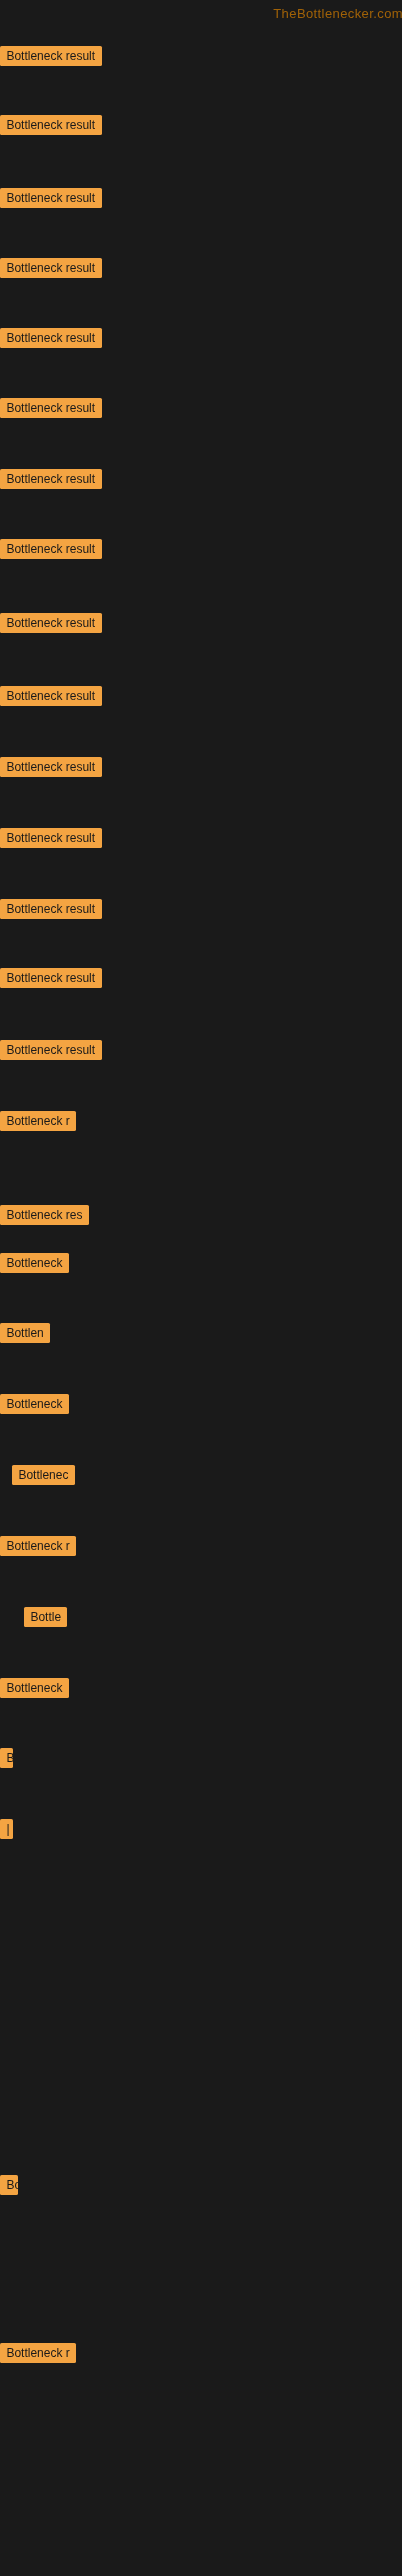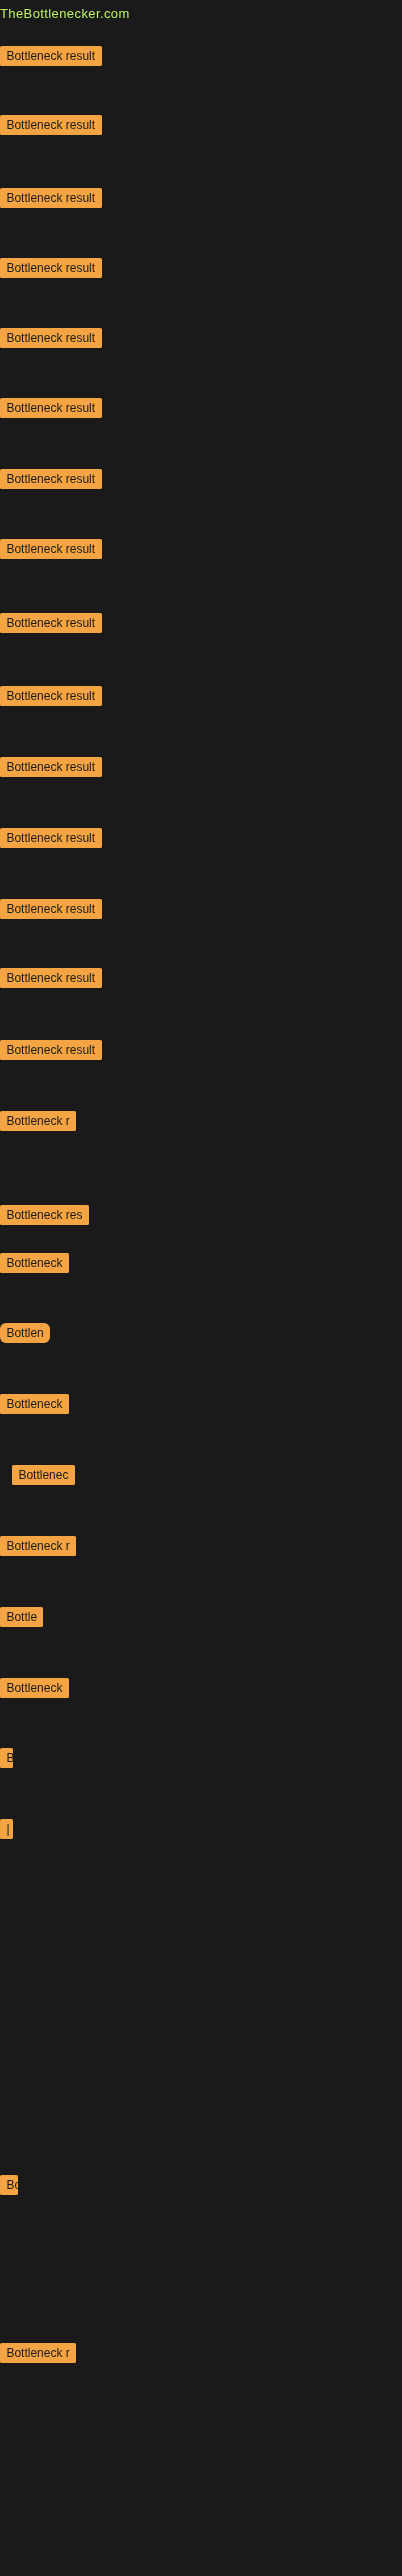--- a/index.html
+++ b/index.html
@@ -10,22 +10,22 @@
 
     body {
       width: 403px;
       min-height: 2576px;
       background-color: #1a1a1a;
       font-family: Arial, sans-serif;
       position: relative;
     }
 
     .site-title {
-      text-align: left;
-      color: #bef264;
+      text-align: right;
+      color: #a16207;
       font-size: 13px;
       padding: 6.4px 0;
       letter-spacing: 0.4px;
     }
 
     .bottleneck-item {
       position: absolute;
       left: 0;
     }
 
@@ -60,24 +60,24 @@
     <div class="bottleneck-item" style="top: 613px;"><span class="bottleneck-badge" style="max-width: 148px;">Bottleneck result</span></div>
     <div class="bottleneck-item" style="top: 686px;"><span class="bottleneck-badge" style="max-width: 146px;">Bottleneck result</span></div>
     <div class="bottleneck-item" style="top: 757px;"><span class="bottleneck-badge" style="max-width: 145px;">Bottleneck result</span></div>
     <div class="bottleneck-item" style="top: 828px;"><span class="bottleneck-badge" style="max-width: 138px;">Bottleneck result</span></div>
     <div class="bottleneck-item" style="top: 899px;"><span class="bottleneck-badge" style="max-width: 139px;">Bottleneck result</span></div>
     <div class="bottleneck-item" style="top: 968px;"><span class="bottleneck-badge" style="max-width: 137px;">Bottleneck result</span></div>
     <div class="bottleneck-item" style="top: 1040px;"><span class="bottleneck-badge" style="max-width: 133px;">Bottleneck result</span></div>
     <div class="bottleneck-item" style="top: 1111px;"><span class="bottleneck-badge" style="max-width: 81px;">Bottleneck r</span></div>
     <div class="bottleneck-item" style="top: 1182px;"><span class="bottleneck-badge" style="max-width: 89px; margin-top: 23px;">Bottleneck res</span></div>
     <div class="bottleneck-item" style="top: 1253px;"><span class="bottleneck-badge" style="max-width: 71px;">Bottleneck</span></div>
-    <div class="bottleneck-item" style="top: 1323px;"><span class="bottleneck-badge" style="max-width: 52px; border-radius: 6px;">Bottlen</span></div>
+    <div class="bottleneck-item" style="top: 1323px;"><span class="bottleneck-badge" style="max-width: 52px;">Bottlen</span></div>
     <div class="bottleneck-item" style="top: 1394px;"><span class="bottleneck-badge" style="max-width: 71px;">Bottleneck</span></div>
     <div class="bottleneck-item" style="top: 1465px;"><span class="bottleneck-badge" style="max-width: 63px; margin-left: 12px;">Bottlenec</span></div>
     <div class="bottleneck-item" style="top: 1536px;"><span class="bottleneck-badge" style="max-width: 81px;">Bottleneck r</span></div>
-    <div class="bottleneck-item" style="top: 1607px;"><span class="bottleneck-badge" style="max-width: 47px;">Bottle</span></div>
+    <div class="bottleneck-item" style="top: 1607px; padding-left: 24px;"><span class="bottleneck-badge" style="max-width: 47px;">Bottle</span></div>
     <div class="bottleneck-item" style="top: 1678px;"><span class="bottleneck-badge" style="max-width: 71px;">Bottleneck</span></div>
     <div class="bottleneck-item" style="top: 1748px;"><span class="bottleneck-badge" style="max-width: 13px;">B</span></div>
     <div class="bottleneck-item" style="top: 1819px;"><span class="bottleneck-badge" style="max-width: 8px;">|</span></div>
     <div class="bottleneck-item" style="top: 2133px; margin-top: 42px;"><span class="bottleneck-badge" style="max-width: 17.7px;">Bo</span></div>
     <div class="bottleneck-item" style="top: 2343px;"><span class="bottleneck-badge" style="max-width: 81px;">Bottleneck r</span></div>
   </div>
 
 
 </body></html>

